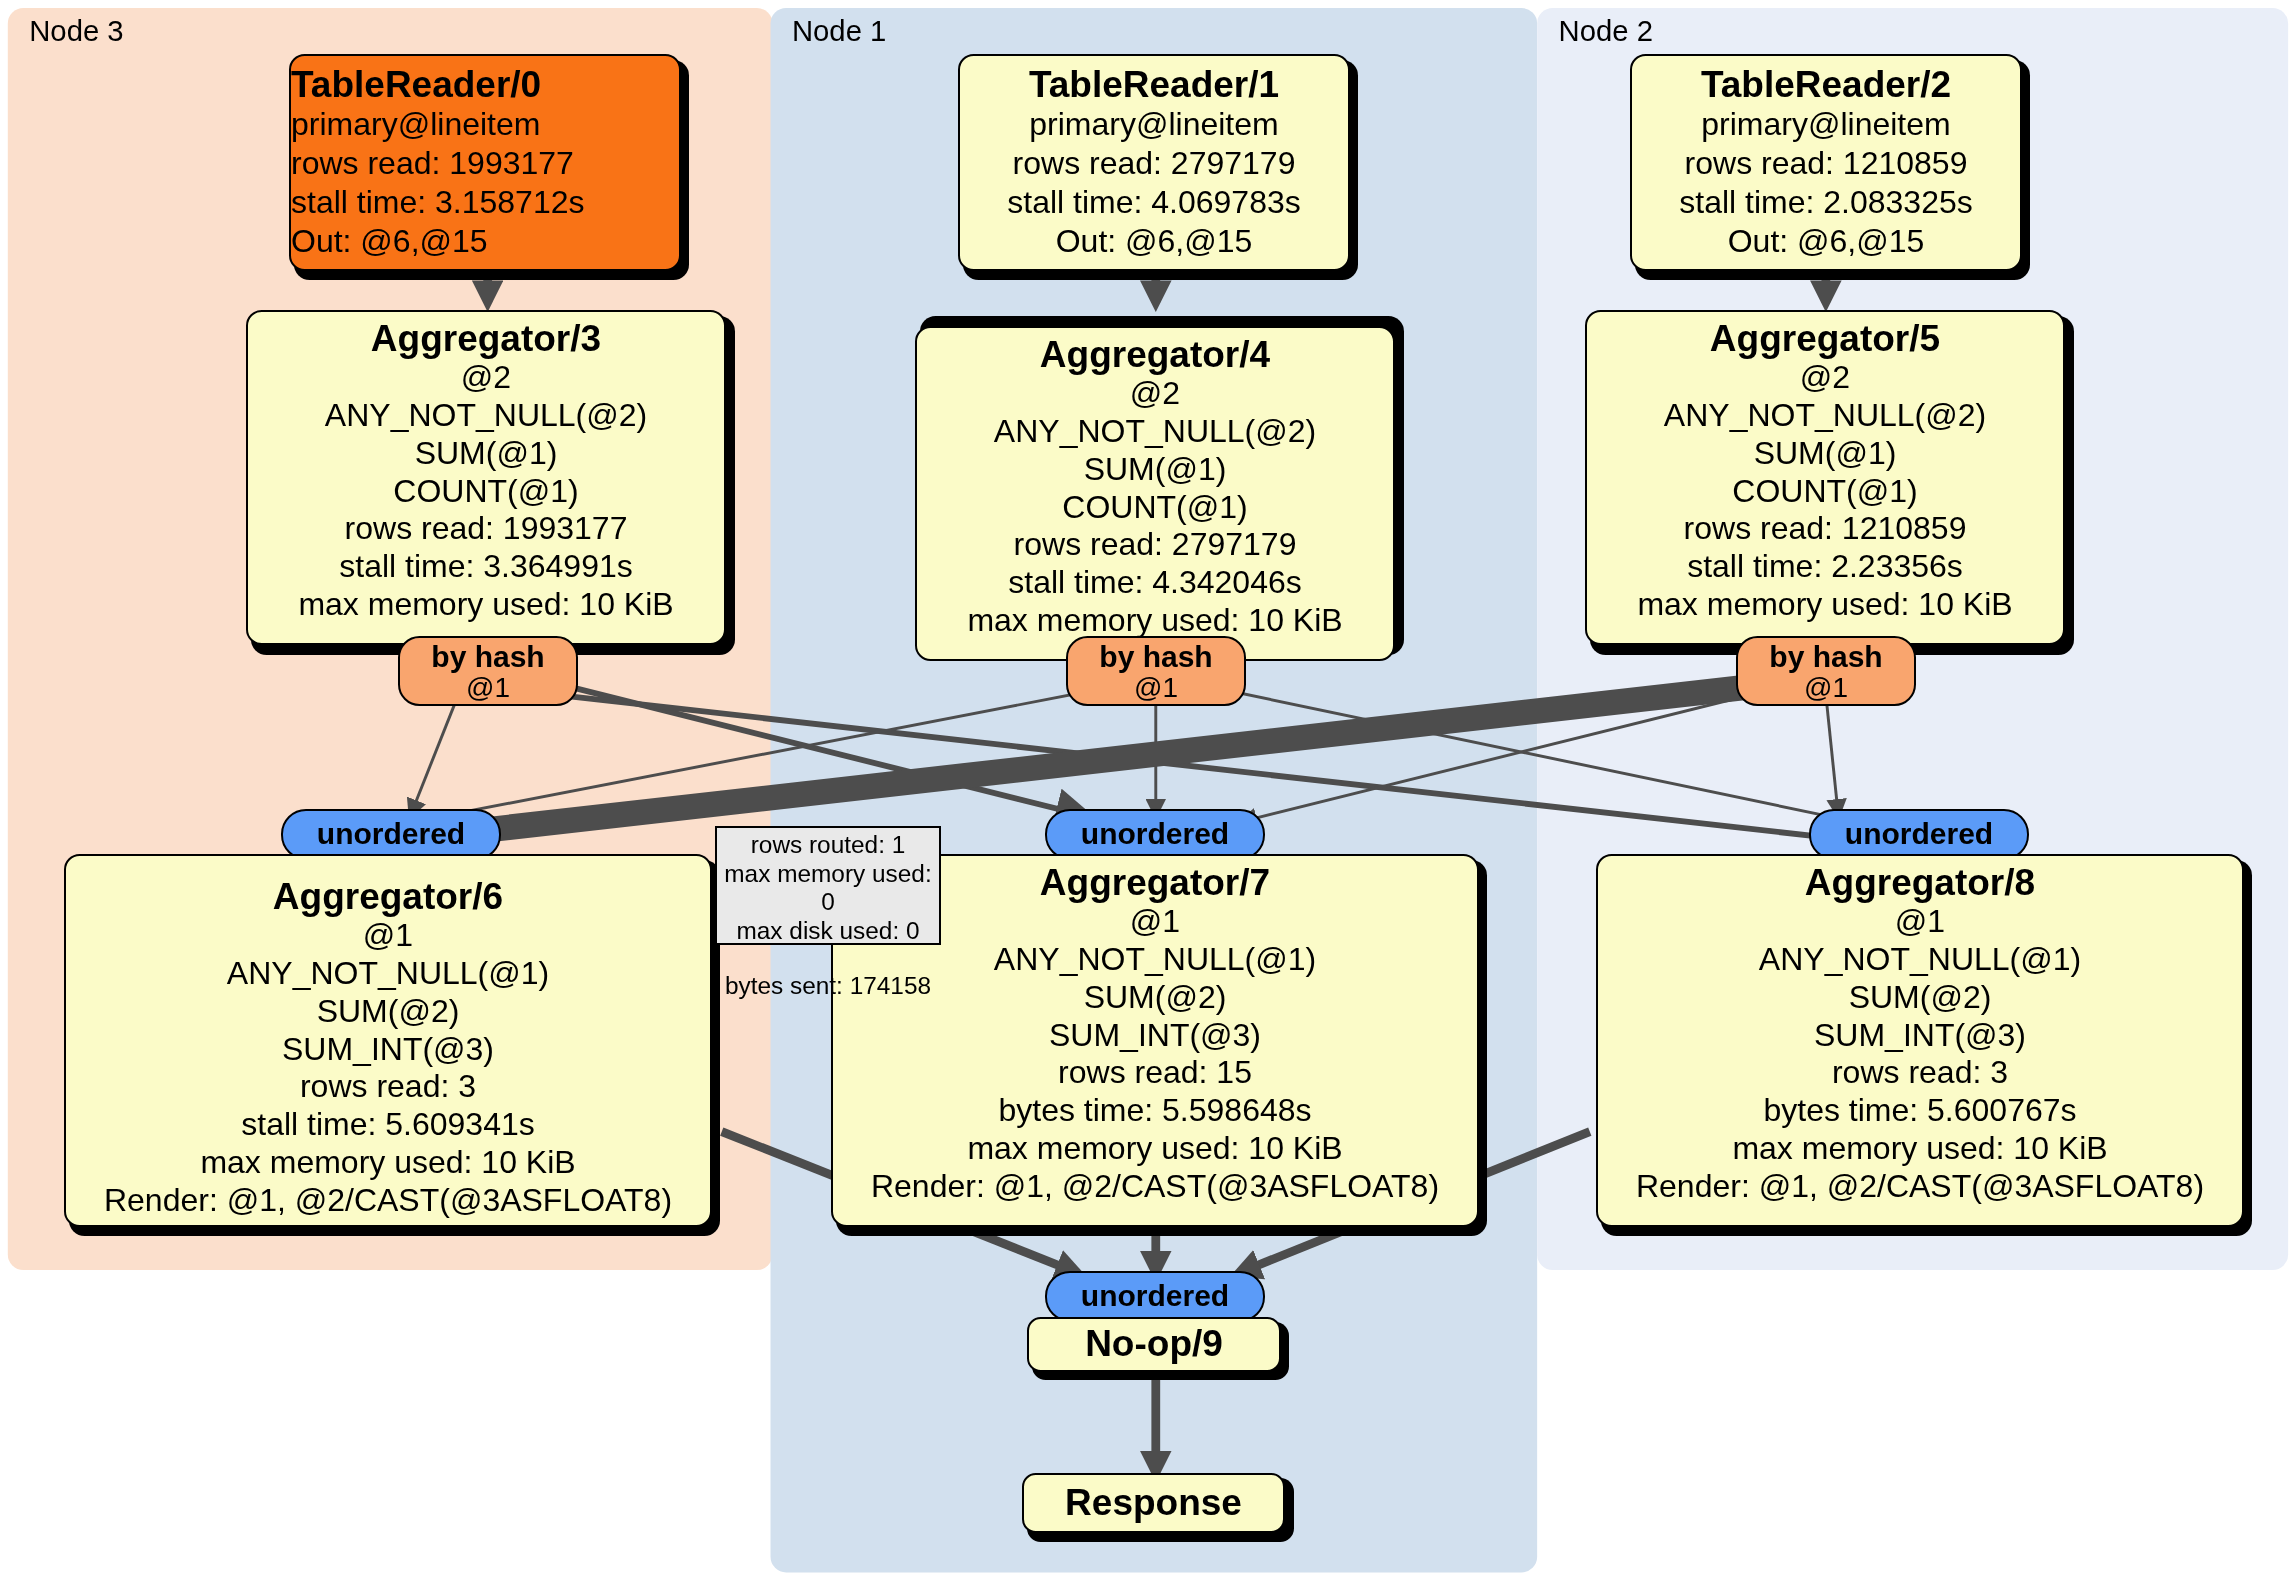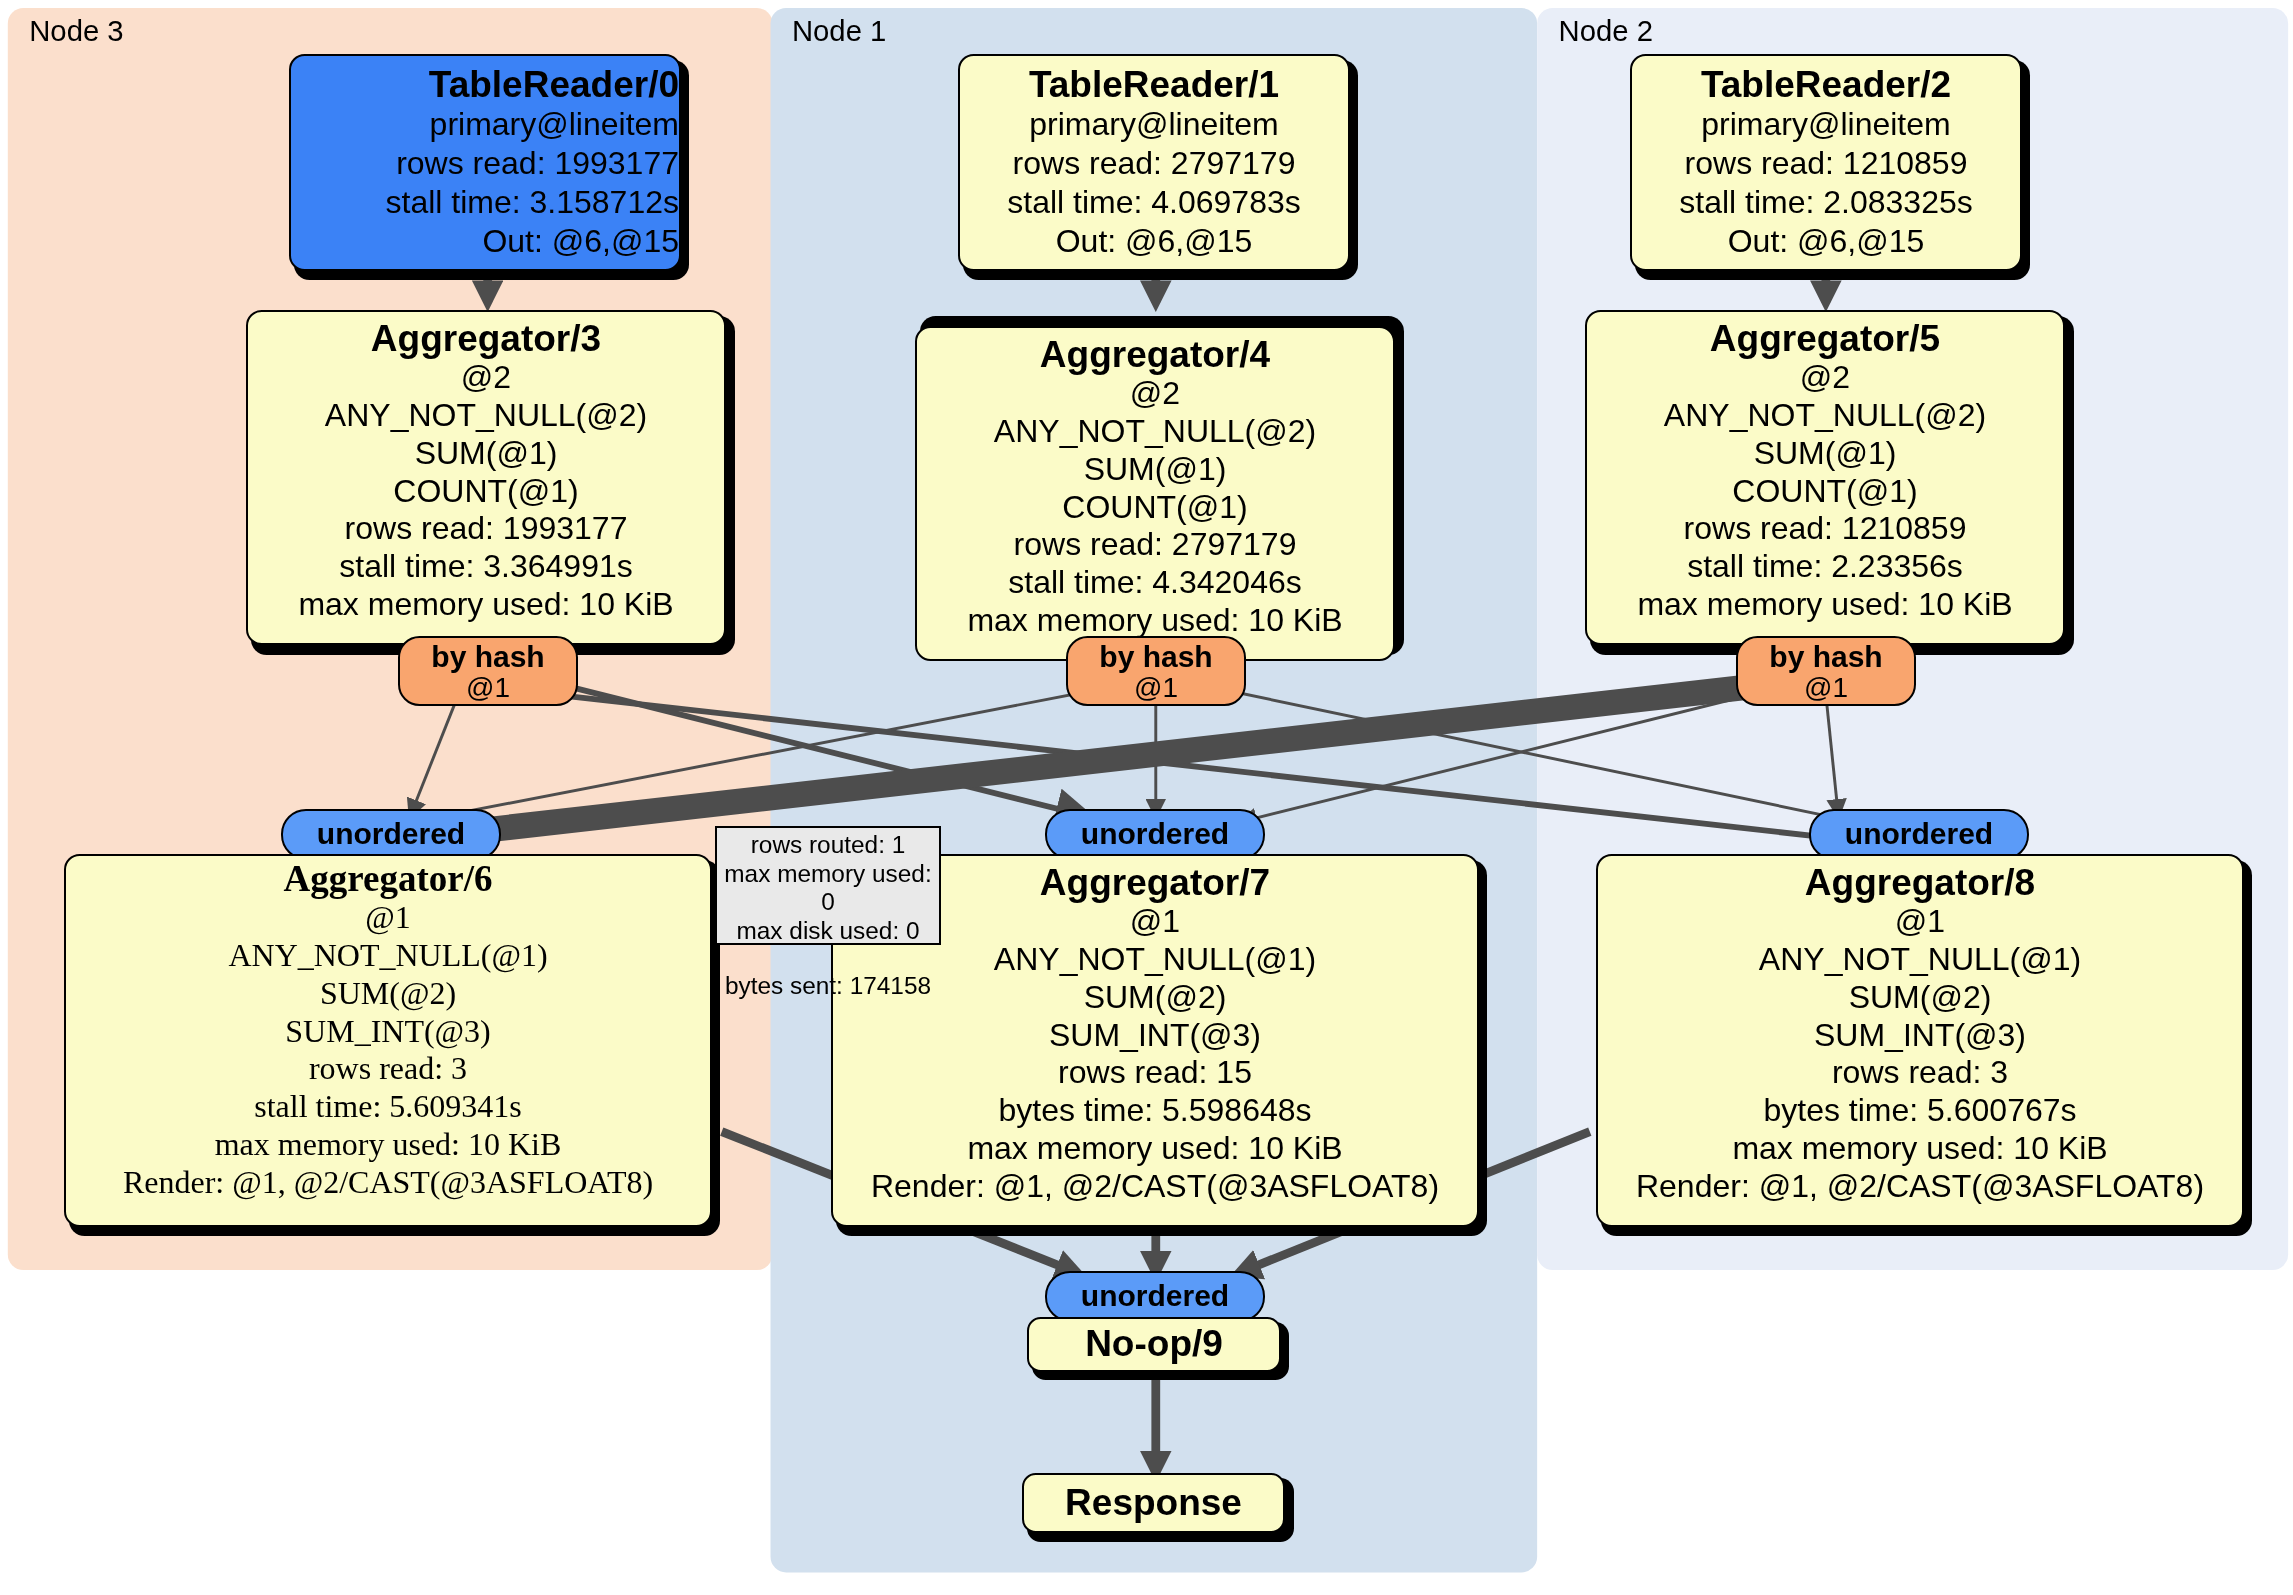--- a/index.html
+++ b/index.html
@@ -110,21 +110,21 @@
     <g>
       <path class="edge-med" d="M 740 1160 L 1105 1305" marker-end="url(#arrow-big)"></path>
       <path class="edge-med" d="M 1185 1255 L 1185 1305" marker-end="url(#arrow-big)"></path>
       <path class="edge-med" d="M 1630 1160 L 1270 1305" marker-end="url(#arrow-big)"></path>
       <path class="edge-med" d="M 1185 1410 L 1185 1510" marker-end="url(#arrow-big)"></path>
     </g>
   </svg>
 
   <div style="position:absolute; left:289px; top:54px; width:400px; height:224px;">
     <div style="position:absolute; left:4.9px; top:5.9px; width:395px; height:220px; background:#000; border-radius:15.6px;"></div>
-    <div style="position:absolute; left:0; top:0; width:392px; height:217px; background:#3b82f6; border:2.9px solid #000; border-radius:15.6px; box-sizing:border-box; text-align:right; padding-top:7.8px;">
+    <div style="position:absolute; left:0; top:0; width:392px; height:217px; background:#f97316; border:2.9px solid #000; border-radius:15.6px; box-sizing:border-box; text-align:left; padding-top:7.8px;">
       <div style="font-size:37px; font-weight:bold; line-height:1.12;">TableReader/0</div>
       <div style="font-size:32px; line-height:1.22;">primary@lineitem</div>
       <div style="font-size:32px; line-height:1.22;">rows read: 1993177</div>
       <div style="font-size:32px; line-height:1.22;">stall time: 3.158712s</div>
       <div style="font-size:32px; line-height:1.22;">Out: @6,@15</div>
     </div>
   </div>
 
   <div style="position:absolute; left:958px; top:54px; width:400px; height:224px;">
     <div style="position:absolute; left:4.9px; top:5.9px; width:395px; height:220px; background:#000; border-radius:15.6px;"></div>
@@ -206,21 +206,21 @@
   </div>
 
   <div style="position:absolute; left:281px; top:809px; width:220px; height:51px; background:#5b9bf8; border:2.9px solid #000; border-radius:25px; box-sizing:border-box; text-align:center; line-height:45px; font-size:30px; font-weight:bold;">unordered</div>
 
   <div style="position:absolute; left:1045px; top:809px; width:220px; height:51px; background:#5b9bf8; border:2.9px solid #000; border-radius:25px; box-sizing:border-box; text-align:center; line-height:45px; font-size:30px; font-weight:bold;">unordered</div>
 
   <div style="position:absolute; left:1809px; top:809px; width:220px; height:51px; background:#5b9bf8; border:2.9px solid #000; border-radius:25px; box-sizing:border-box; text-align:center; line-height:45px; font-size:30px; font-weight:bold;">unordered</div>
 
   <div style="position:absolute; left:64px; top:854px; width:655px; height:380px;">
     <div style="position:absolute; left:4.9px; top:5.9px; width:651px; height:376px; background:#000; border-radius:15.6px;"></div>
-    <div style="position:absolute; left:0; top:0; width:648px; height:373px; background:#fbfbc8; border:2.9px solid #000; border-radius:15.6px; box-sizing:border-box; text-align:center; padding-top:2px;font-family:Liberation Serif, serif;">
+    <div style="position:absolute; left:0; top:0; width:648px; height:373px; background:#fbfbc8; border:2.9px solid #000; border-radius:15.6px; box-sizing:border-box; text-align:center; padding-top:20px;">
       <div style="font-size:37px; font-weight:bold; line-height:1.12;">Aggregator/6</div>
       <div style="font-size:32px; line-height:1.18;">@1</div>
       <div style="font-size:32px; line-height:1.18;">ANY_NOT_NULL(@1)</div>
       <div style="font-size:32px; line-height:1.18;">SUM(@2)</div>
       <div style="font-size:32px; line-height:1.18;">SUM_INT(@3)</div>
       <div style="font-size:32px; line-height:1.18;">rows read: 3</div>
       <div style="font-size:32px; line-height:1.18;">stall time: 5.609341s</div>
       <div style="font-size:32px; line-height:1.18;">max memory used: 10 KiB</div>
       <div style="font-size:32px; line-height:1.18;">Render: @1, @2/CAST(@3ASFLOAT8)</div>
     </div>

